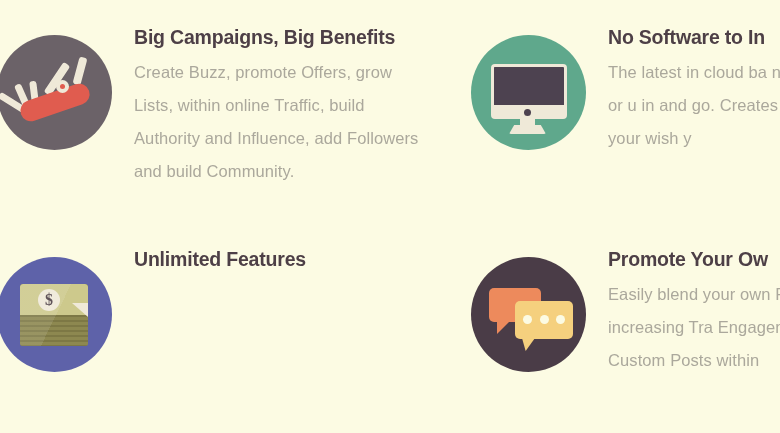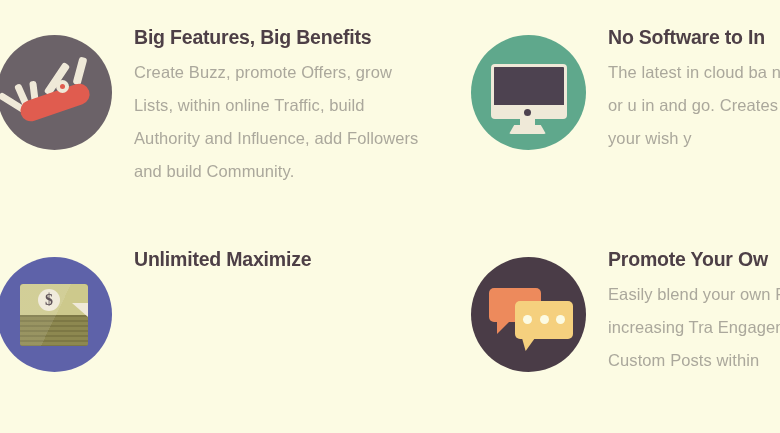--- a/index.html
+++ b/index.html
@@ -299,21 +299,21 @@
         <span class="knife-blade kb1"></span>
         <span class="knife-blade kb2"></span>
         <span class="knife-blade kb3"></span>
         <span class="knife-blade kb4"></span>
         <span class="knife-blade kb5"></span>
         <span class="knife-body"></span>
         <span class="knife-logo"></span>
       </div>
     </div>
     <div class="feature-text">
-      <h3 class="feature-title">Big Features, Big Benefits</h3>
+      <h3 class="feature-title">Big Campaigns, Big Benefits</h3>
       <p class="feature-body">Create Buzz, promote Offers, grow Lists, within online Traffic, build Authority and Influence, add Followers and build Community.</p>
     </div>
   </div>
 
   <div class="feature-block block-pos-1">
     <div class="feature-icon-wrap">
       <div class="icon-circle" style="background:#5FA88C;">
         <span class="mon-screen"></span>
         <span class="mon-base"></span>
         <span class="mon-dot"></span>
@@ -333,21 +333,21 @@
         <span class="money-stack">
           <span class="money-lines"></span>
           <span class="money-note"></span>
           <span class="money-coin">$</span>
           <span class="money-fold"></span>
           <span class="money-shine"></span>
         </span>
       </div>
     </div>
     <div class="feature-text">
-      <h3 class="feature-title">Unlimited Maximize</h3>
+      <h3 class="feature-title">Unlimited Features</h3>
     </div>
   </div>
 
   <div class="feature-block block-pos-3">
     <div class="feature-icon-wrap">
       <div class="icon-circle" style="background:#4A3C47;">
         <span class="bubble bubble-back"></span>
         <span class="bubble-back-tail"></span>
         <span class="bubble bubble-front"></span>
         <span class="bubble-front-tail"></span>

